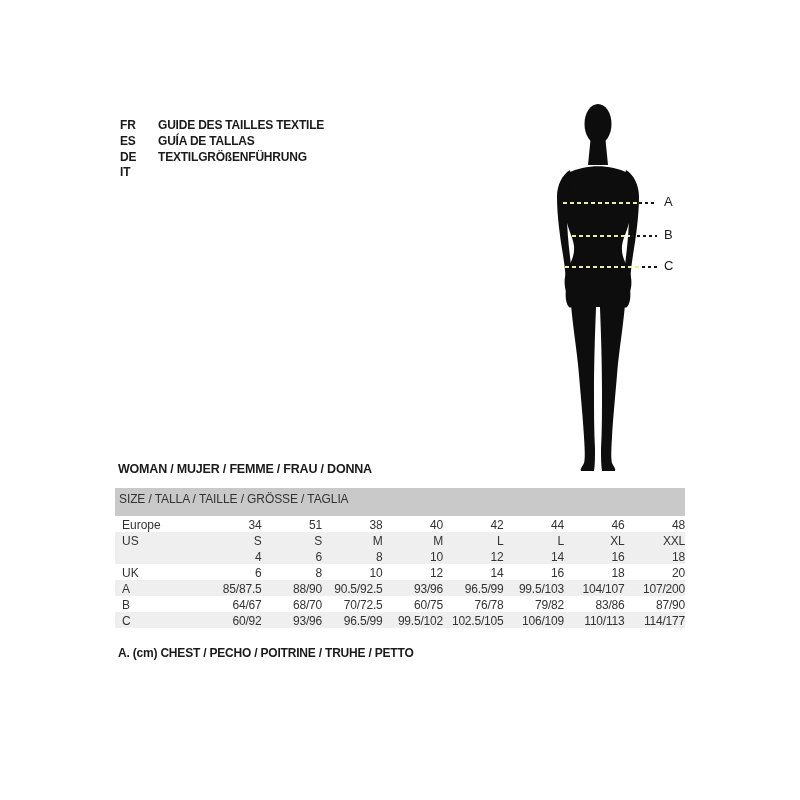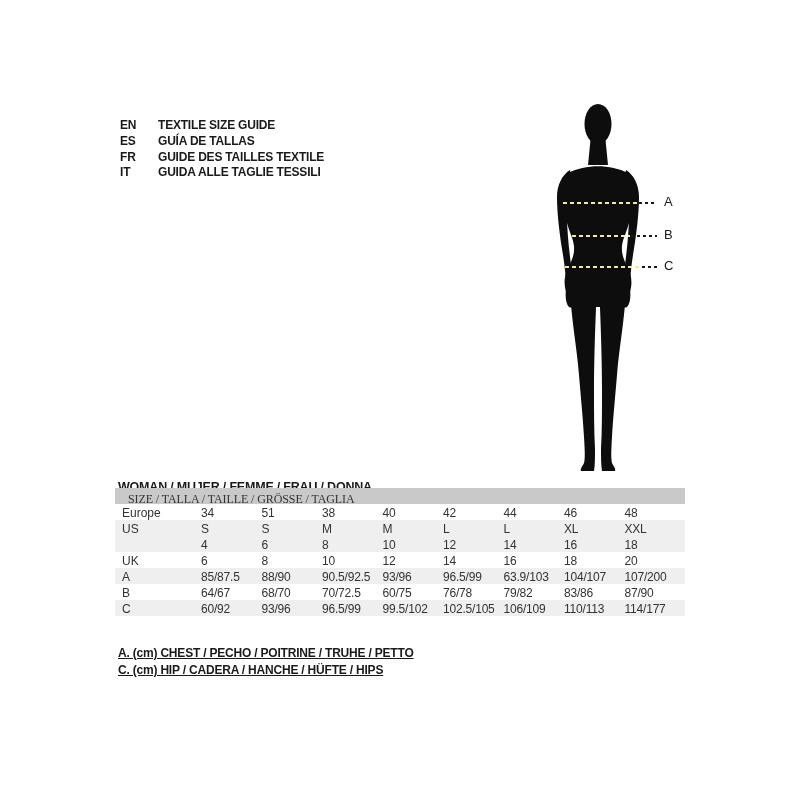--- a/index.html
+++ b/index.html
@@ -18,54 +18,53 @@
   .dash-yellow{position:absolute;top:0;height:2px;
     background:repeating-linear-gradient(to right,var(--dash-yellow) 0 4px,transparent 4px 7px);}
   .dash-black{position:absolute;top:0;height:2px;
     background:repeating-linear-gradient(to right,#1a1a1a 0 3px,transparent 3px 6px);}
   .marker-label{position:absolute;top:-8px;font-size:13px;font-weight:400;color:#1a1a1a;}
   .m-a{top:99px;}  .m-a .dash-yellow{left:25px;width:75px;} .m-a .dash-black{left:101px;width:18px;} 
   .m-b{top:132px;} .m-b .dash-yellow{left:34px;width:58px;} .m-b .dash-black{left:93px;width:26px;}
   .m-c{top:163px;} .m-c .dash-yellow{left:27px;width:76px;} .m-c .dash-black{left:104px;width:15px;}
   .measure .marker-label{left:126px;}
   
-  .section-title{position:absolute;left:118px;top:462px;font-size:12.5px;font-weight:700;letter-spacing:-0.2px;margin-top:18px;}
+  .section-title{position:absolute;left:118px;top:462px;font-size:12.5px;font-weight:700;letter-spacing:-0.2px;}
   
   .size-table{position:absolute;left:115px;top:488px;width:570px;font-size:12px;color:#333;}
-  .thead{height:16px;line-height:22px;background:var(--header-bg);padding-left:13px;
-         font-weight:400;letter-spacing:-0.1px;color:#333;font-family:Liberation Serif, serif;}
+  .thead{height:28px;line-height:22px;background:var(--header-bg);padding-left:4px;
+         font-weight:400;letter-spacing:-0.1px;color:#333;}
   .trow{display:flex;height:16px;line-height:18px;}
   .trow.shaded{background:var(--row-shade);}
   .tlabel{flex:0 0 86px;width:86px;padding-left:7px;box-sizing:border-box;text-align:left;}
-  .tcell{flex:1 1 0;text-align:left;letter-spacing:-0.2px;}
+  .tcell{flex:1 1 0;text-align:right;letter-spacing:-0.2px;}
   
-  .notes{position:absolute;left:118px;top:645px;text-decoration:underline;}
+  .notes{position:absolute;left:118px;top:645px;}
   .note-line{line-height:17.3px;font-size:12px;font-weight:700;letter-spacing:-0.2px;}
 </style>
 </head>
 <body>
 
 <div class="canvas">
 
   <div class="langs">
     <div class="lang-row">
-      <span class="lang-code">EN</span>
-      <span class="lang-label">TEXTILE SIZE GUIDE</span>
+      <span class="lang-code">FR</span>
+      <span class="lang-label">GUIDE DES TAILLES TEXTILE</span>
     </div>
     <div class="lang-row">
       <span class="lang-code">ES</span>
       <span class="lang-label">GUÍA DE TALLAS</span>
     </div>
     <div class="lang-row">
-      <span class="lang-code">FR</span>
-      <span class="lang-label">GUIDE DES TAILLES TEXTILE</span>
+      <span class="lang-code">DE</span>
+      <span class="lang-label">TEXTILGRÖßENFÜHRUNG</span>
     </div>
     <div class="lang-row">
       <span class="lang-code">IT</span>
-      <span class="lang-label">GUIDA ALLE TAGLIE TESSILI</span>
     </div>
   </div>
 
   <div class="figure">
     <svg width="120" height="368" viewBox="0 0 120 368">
       <g class="sil">
         <ellipse cx="60" cy="21" rx="13.5" ry="20" fill="#0d0d0d"></ellipse>
         <path d="M53,32 L67,32 L70,62 L50,62 Z" fill="#0d0d0d"></path>
         <path d="M30,70 C48,61 72,61 90,70 C95,88 94,106 91,120 C88,131 85,135 84,143
                  C83,155 89,161 92,170 C95,180 93,190 88,196 C80,202 70,204 60,204
@@ -151,21 +150,21 @@
           <span class="tcell">18</span>
           <span class="tcell">20</span>
         </div>
         <div class="trow shaded">
           <span class="tlabel">A</span>
           <span class="tcell">85/87.5</span>
           <span class="tcell">88/90</span>
           <span class="tcell">90.5/92.5</span>
           <span class="tcell">93/96</span>
           <span class="tcell">96.5/99</span>
-          <span class="tcell">63.9/103</span>
+          <span class="tcell">99.5/103</span>
           <span class="tcell">104/107</span>
           <span class="tcell">107/200</span>
         </div>
         <div class="trow">
           <span class="tlabel">B</span>
           <span class="tcell">64/67</span>
           <span class="tcell">68/70</span>
           <span class="tcell">70/72.5</span>
           <span class="tcell">60/75</span>
           <span class="tcell">76/78</span>
@@ -182,16 +181,15 @@
           <span class="tcell">102.5/105</span>
           <span class="tcell">106/109</span>
           <span class="tcell">110/113</span>
           <span class="tcell">114/177</span>
         </div>
       </div>
   </div>
 
   <div class="notes">
     <div class="note-line">A. (cm) CHEST / PECHO / POITRINE / TRUHE / PETTO</div>
-    <div class="note-line">C. (cm) HIP / CADERA / HANCHE / HÜFTE / HIPS</div>
   </div>
 
 </div>
 
 </body></html>

